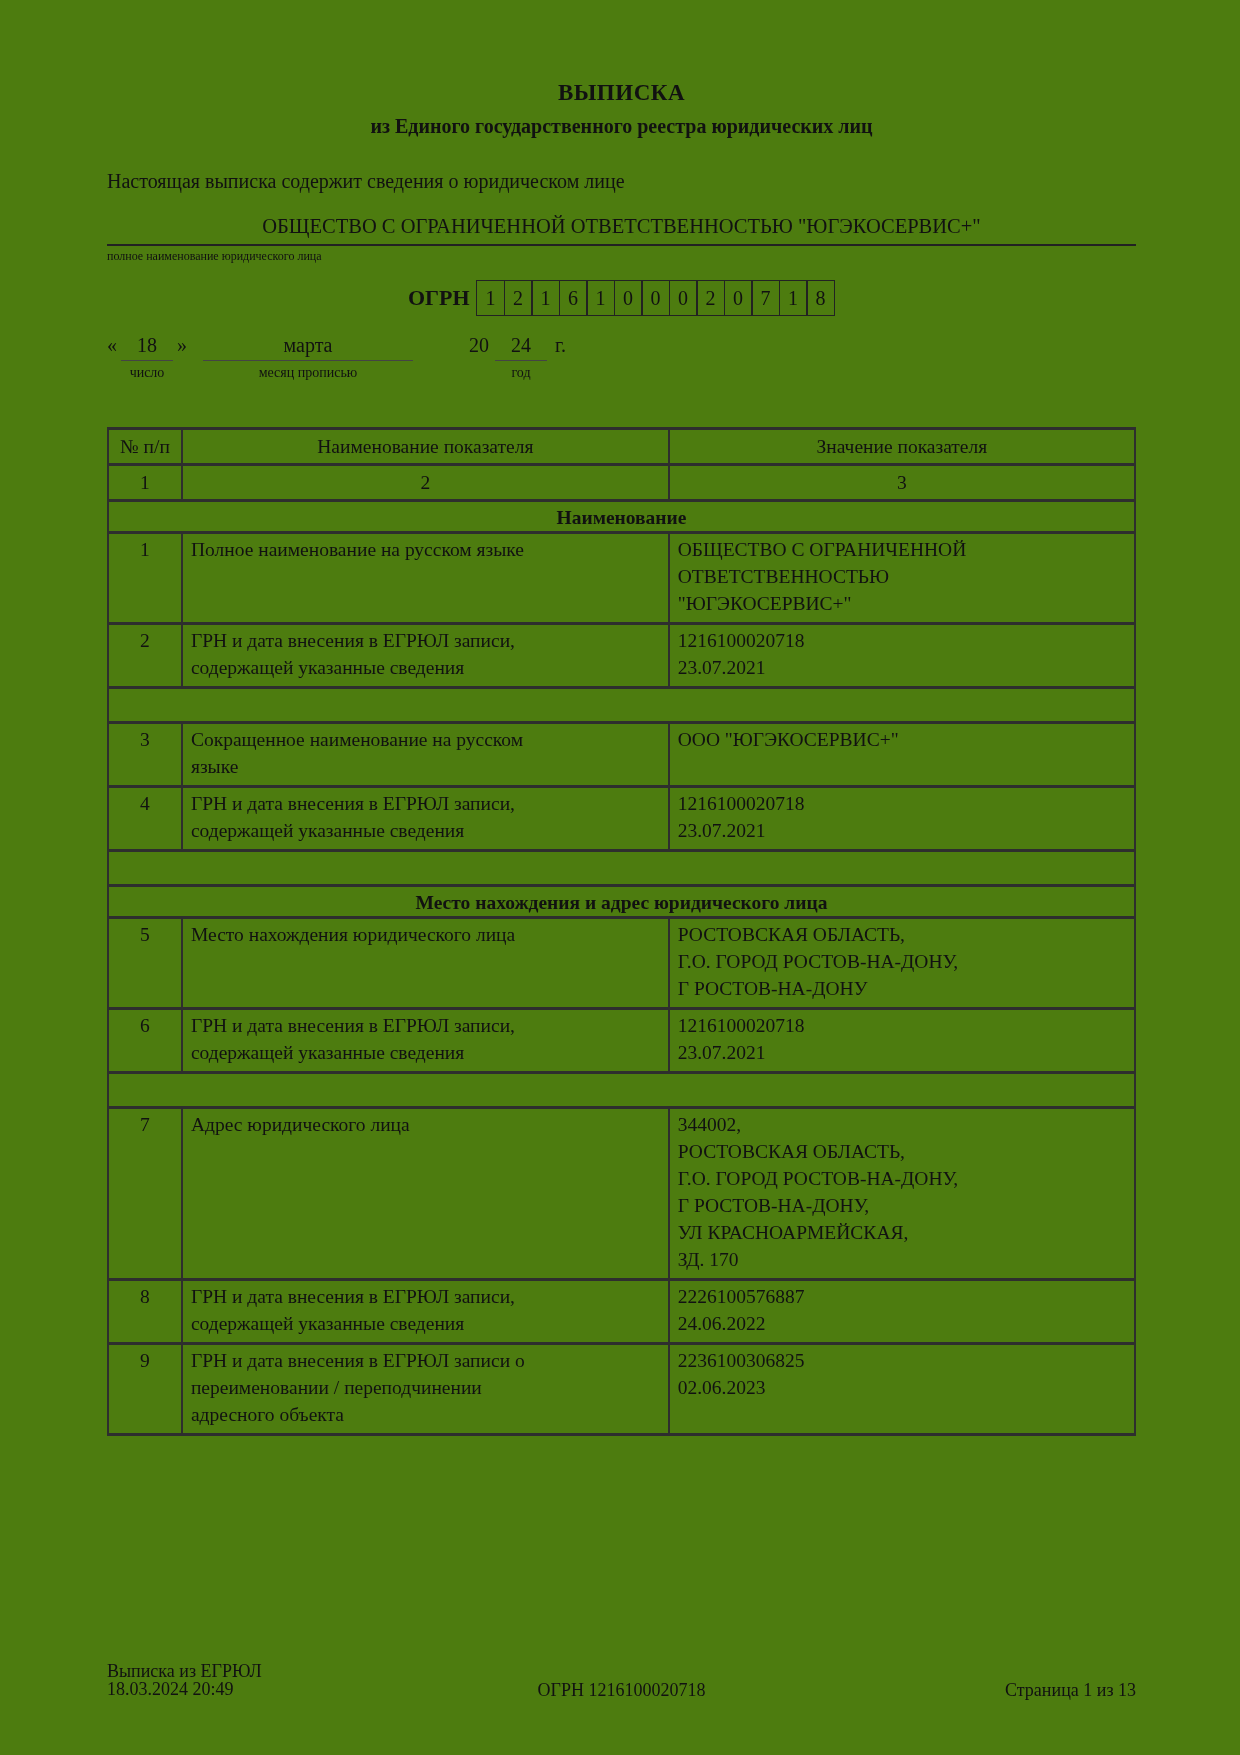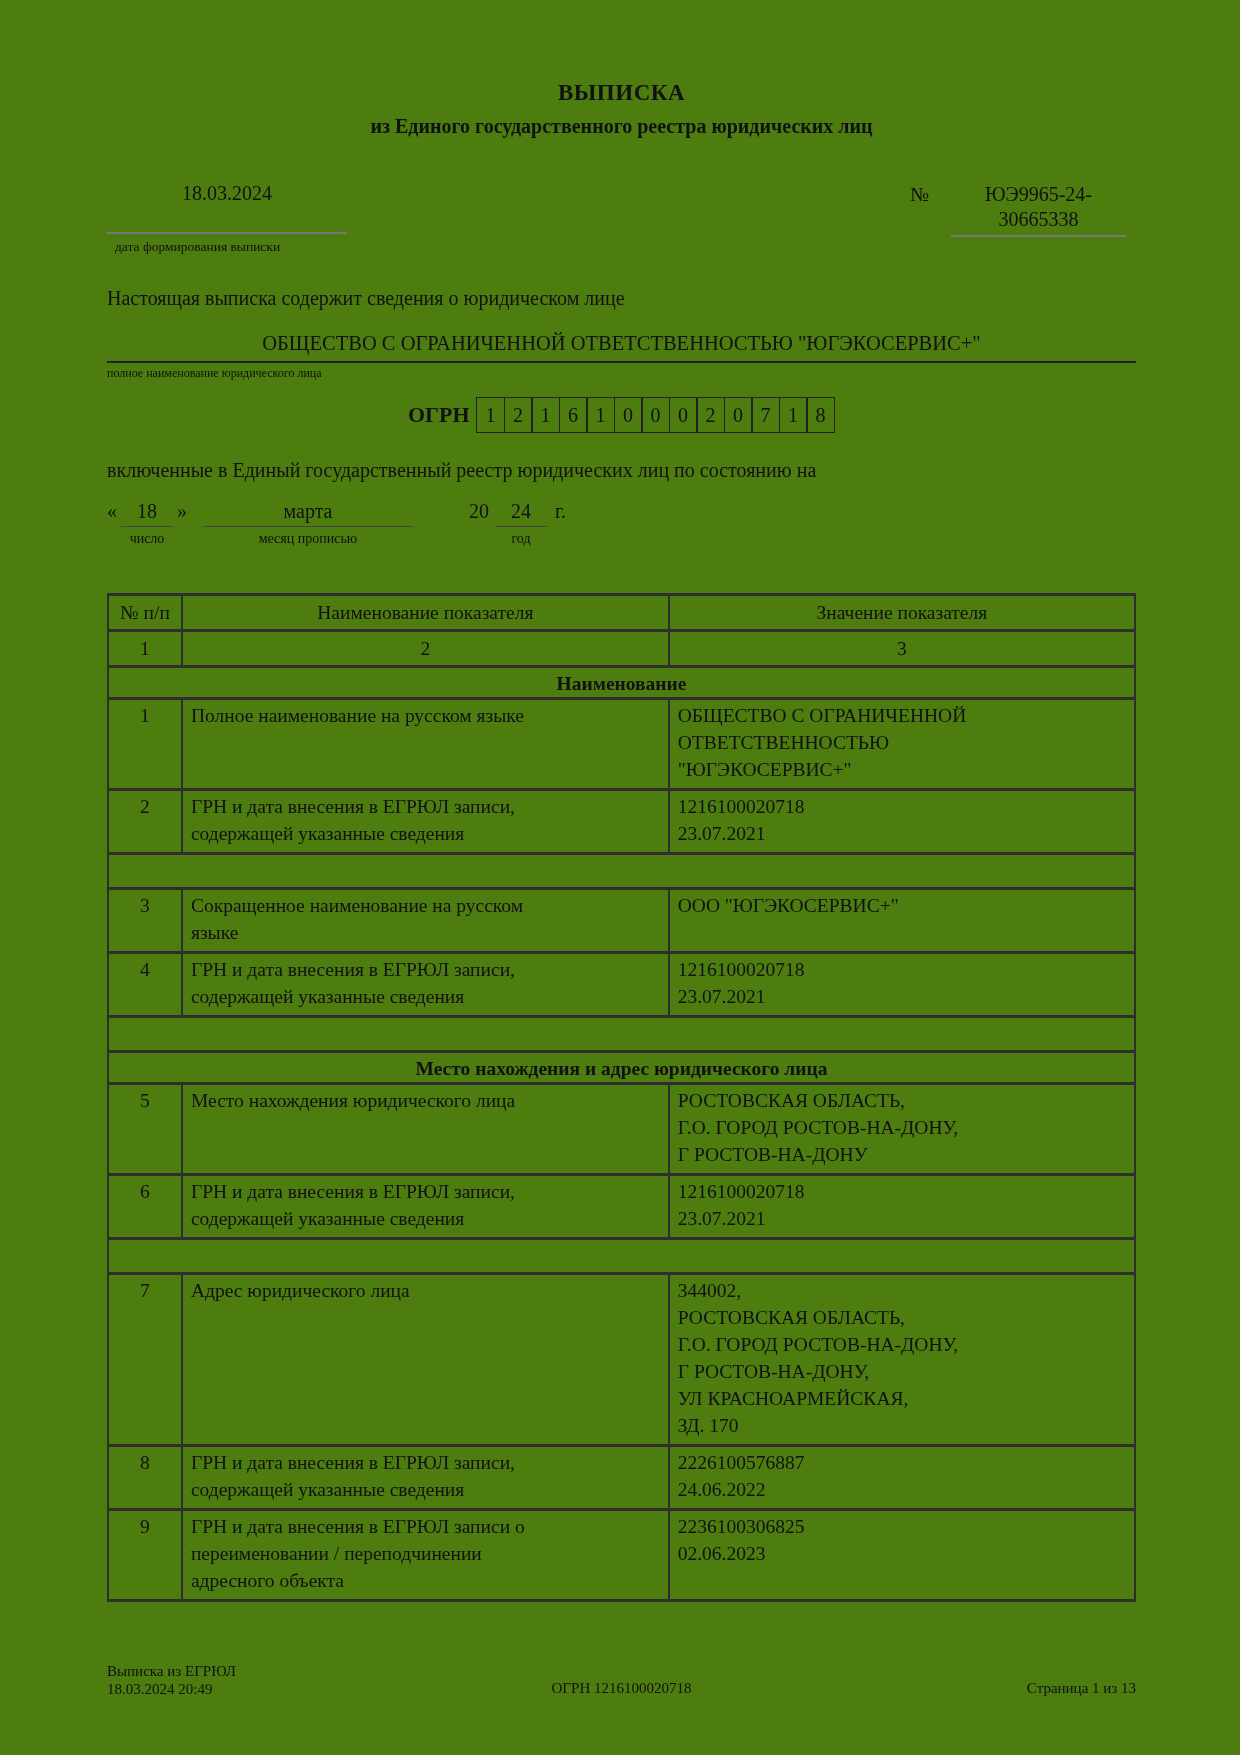--- a/index.html
+++ b/index.html
@@ -80,51 +80,36 @@
     line-height:27px;
   }
   td.c-num{width:7.2%;text-align:center;margin-left:28px;}
   td.c-name{width:47.4%;white-space:pre-line;}
   td.c-val{width:45.4%;white-space:pre-line;}
   tr.head-row td{text-align:center;padding:3px 4px;}
   tr.section-row td{text-align:center;font-weight:bold;padding:2px 4px 0 4px;}
   tr.spacer-row td{height:32px;padding:0;}
   .footer{
     position:absolute;left:107px;right:104px;top:1662px;
-    font-size:15px;
+    font-size:18px;
   }
   .footer-left div{line-height:18px;}
   .footer-center{
     position:absolute;left:50%;transform:translateX(-50%);top:18px;
   }
   .footer-right{position:absolute;right:0;top:18px;}
 </style>
 </head>
 <body>
 
 <div class="page">
 
   <h1 class="title">ВЫПИСКА</h1>
   <div class="subtitle">из Единого государственного реестра юридических лиц</div>
 
-  <div class="datenum-row">
-    <div class="formdate-block">
-      <div class="formdate-line">18.03.2024</div>
-      <div class="formdate-label">дата формирования выписки</div>
-    </div>
-    <div class="num-group">
-      <div class="num-sign">№</div>
-      <div class="num-block">
-        <div class="num-value">
-          <div>ЮЭ9965-24-</div>
-          <div>30665338</div>
-        </div>
-      </div>
-    </div>
-  </div>
 
   <div class="intro">Настоящая выписка содержит сведения о юридическом лице</div>
 
   <div class="company-block">ОБЩЕСТВО С ОГРАНИЧЕННОЙ ОТВЕТСТВЕННОСТЬЮ "ЮГЭКОСЕРВИС+"</div>
   <div class="company-label">полное наименование юридического лица</div>
 
   <div class="ogrn-row">
     <div class="ogrn-label">ОГРН</div>
     <div class="ogrn-boxes">
         <div class="ogrn-box">1</div>
@@ -136,21 +121,20 @@
         <div class="ogrn-box">0</div>
         <div class="ogrn-box">0</div>
         <div class="ogrn-box">2</div>
         <div class="ogrn-box">0</div>
         <div class="ogrn-box">7</div>
         <div class="ogrn-box">1</div>
         <div class="ogrn-box">8</div>
       </div>
   </div>
 
-  <div class="included">включенные в Единый государственный реестр юридических лиц по состоянию на</div>
 
   <div class="datewords-row">
     <div class="dw-quote">«</div>
     <div class="dw-box dw-day">
       <div class="dw-value">18</div>
       <div class="dw-label">число</div>
     </div>
     <div class="dw-quote">»</div>
     <div class="dw-box dw-month">
       <div class="dw-value">марта</div>

